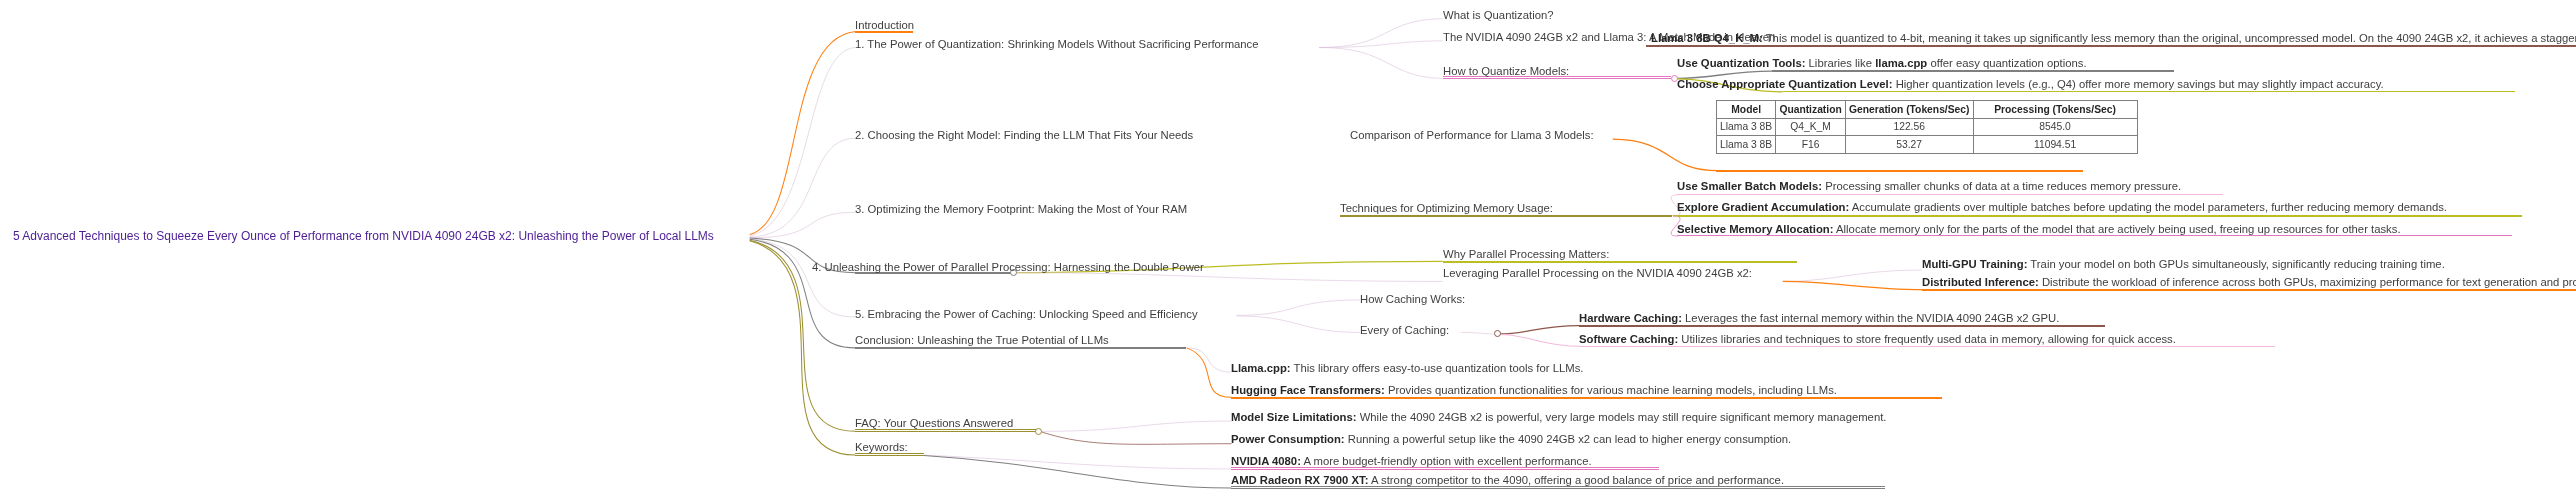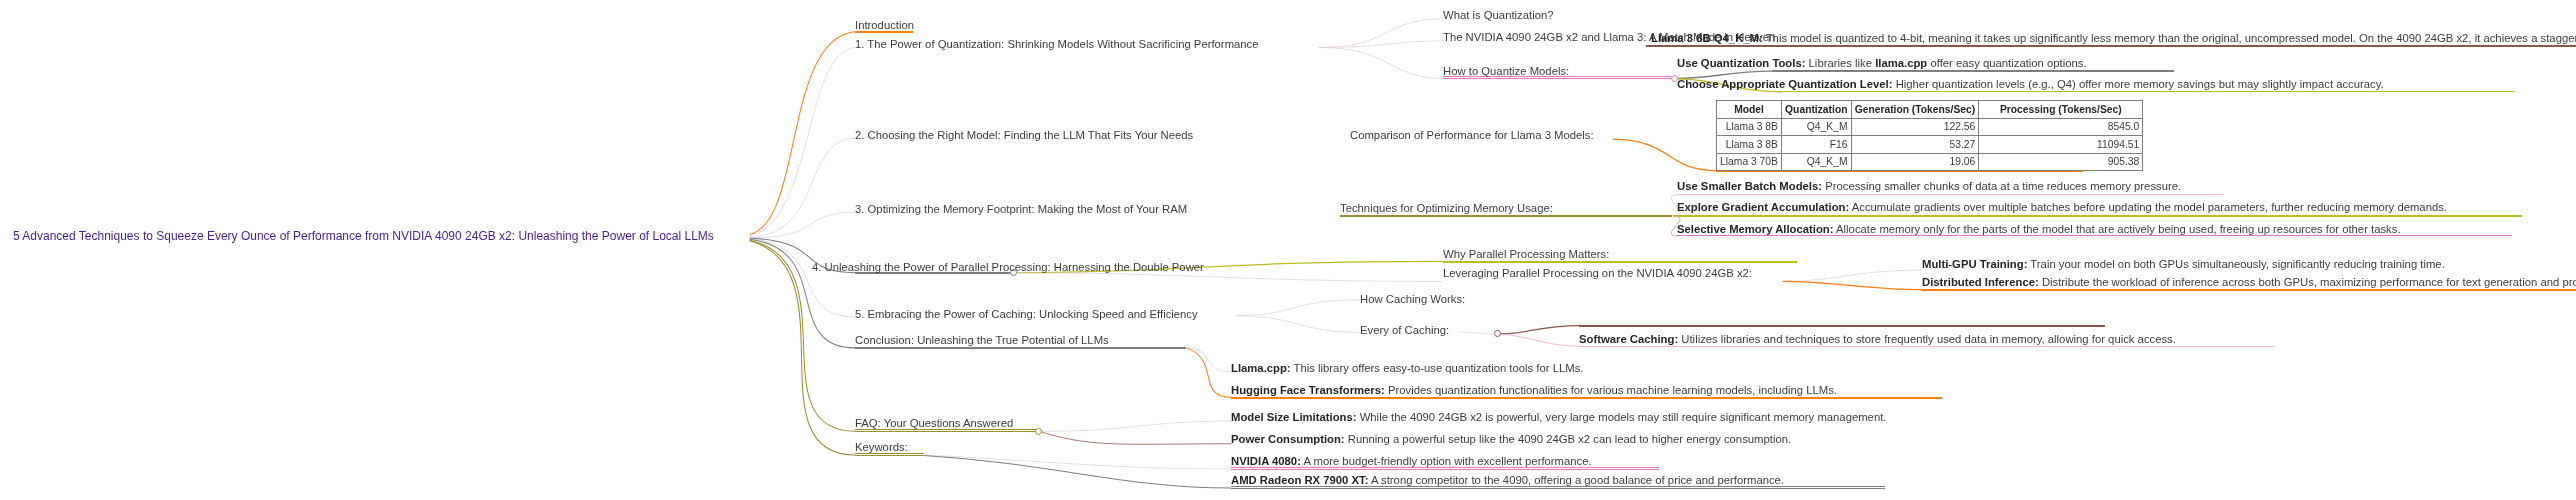--- a/index.html
+++ b/index.html
@@ -14,21 +14,21 @@
   .uls.thin{height:1px;}
   .uld{position:absolute;height:3.1px;border-top:1px solid;border-bottom:1px solid;
        box-sizing:border-box;background:transparent;}
   .jc{position:absolute;width:7.2px;height:7.2px;border-radius:50%;
       background:#fff;border:1.3px solid;box-sizing:border-box;cursor:pointer;}
   table.perf{position:absolute;left:1716px;top:100px;border-collapse:collapse;
              table-layout:fixed;font-size:10.3px;color:#3e3e3e;}
   table.perf th,table.perf td{border:1px solid #7f7f7f;padding:0.5px 3.1px;height:15.5px;
              overflow:hidden;white-space:nowrap;margin-left:8px;}
   table.perf th{font-weight:700;text-align:center;color:#262626;}
-  table.perf td{text-align:right;}
+  table.perf td{text-align:center;}
 </style>
 </head>
 <body>
 
 <div class="canvas">
 
   <svg class="links" width="3783" height="501" viewBox="0 0 7342 972">
     <path d="M1455,455 C1560,430 1520,75 1660,61" fill="none" stroke-width="2" stroke="#ff7f0e"></path>
     <path d="M1455,458 C1580,430 1560,98 1660,92" fill="none" stroke-width="1.2" stroke="#dcc3dc"></path>
     <path d="M1455,460 C1600,455 1555,270 1660,268" fill="none" stroke-width="1.2" stroke="#dcc3dc"></path>
@@ -144,44 +144,39 @@
       <td>Q4_K_M</td>
       <td>122.56</td>
       <td>8545.0</td>
     </tr>
     <tr>
       <td>Llama 3 8B</td>
       <td>F16</td>
       <td>53.27</td>
       <td>11094.51</td>
     </tr>
-    <tr>
-      <td>Llama 3 70B</td>
-      <td>Q4_K_M</td>
-      <td>19.06</td>
-      <td>905.38</td>
-    </tr>
   </tbody>
     </table>
 
   <div class="node" style="left:1340px;top:202px">Techniques for Optimizing Memory Usage:</div>
 
   <div class="node" style="left:1677px;top:180px"><b>Use Smaller Batch Models:</b><span> Processing smaller chunks of data at a time reduces memory pressure.</span></div>
   <div class="node" style="left:1677px;top:201px"><b>Explore Gradient Accumulation:</b><span> Accumulate gradients over multiple batches before updating the model parameters, further reducing memory demands.</span></div>
   <div class="node" style="left:1677px;top:223px"><b>Selective Memory Allocation:</b><span> Allocate memory only for the parts of the model that are actively being used, freeing up resources for other tasks.</span></div>
 
   <div class="node" style="left:1443px;top:248px">Why Parallel Processing Matters:</div>
   <div class="node" style="left:1443px;top:267px">Leveraging Parallel Processing on the NVIDIA 4090 24GB x2:</div>
 
   <div class="node" style="left:1922px;top:258px"><b>Multi-GPU Training:</b><span> Train your model on both GPUs simultaneously, significantly reducing training time.</span></div>
   <div class="node" style="left:1922px;top:276px"><b>Distributed Inference:</b><span> Distribute the workload of inference across both GPUs, maximizing performance for text generation and processing.</span></div>
 
   <div class="node" style="left:1360px;top:293px">How Caching Works:</div>
   <div class="node" style="left:1360px;top:324px">Every of Caching:</div>
 
+  <div class="node" style="left:1579px;top:312px"><b>Hardware Caching:</b><span> Leverages the fast internal memory within the NVIDIA 4090 24GB x2 GPU.</span></div>
   <div class="node" style="left:1579px;top:333px"><b>Software Caching:</b><span> Utilizes libraries and techniques to store frequently used data in memory, allowing for quick access.</span></div>
 
   <div class="node" style="left:1231px;top:362px"><b>Llama.cpp:</b><span> This library offers easy-to-use quantization tools for LLMs.</span></div>
   <div class="node" style="left:1231px;top:384px"><b>Hugging Face Transformers:</b><span> Provides quantization functionalities for various machine learning models, including LLMs.</span></div>
 
   <div class="node" style="left:1231px;top:411px"><b>Model Size Limitations:</b><span> While the 4090 24GB x2 is powerful, very large models may still require significant memory management.</span></div>
   <div class="node" style="left:1231px;top:433px"><b>Power Consumption:</b><span> Running a powerful setup like the 4090 24GB x2 can lead to higher energy consumption.</span></div>
 
   <div class="node" style="left:1231px;top:455px"><b>NVIDIA 4080:</b><span> A more budget-friendly option with excellent performance.</span></div>
   <div class="node" style="left:1231px;top:474px"><b>AMD Radeon RX 7900 XT:</b><span> A strong competitor to the 4090, offering a good balance of price and performance.</span></div>

